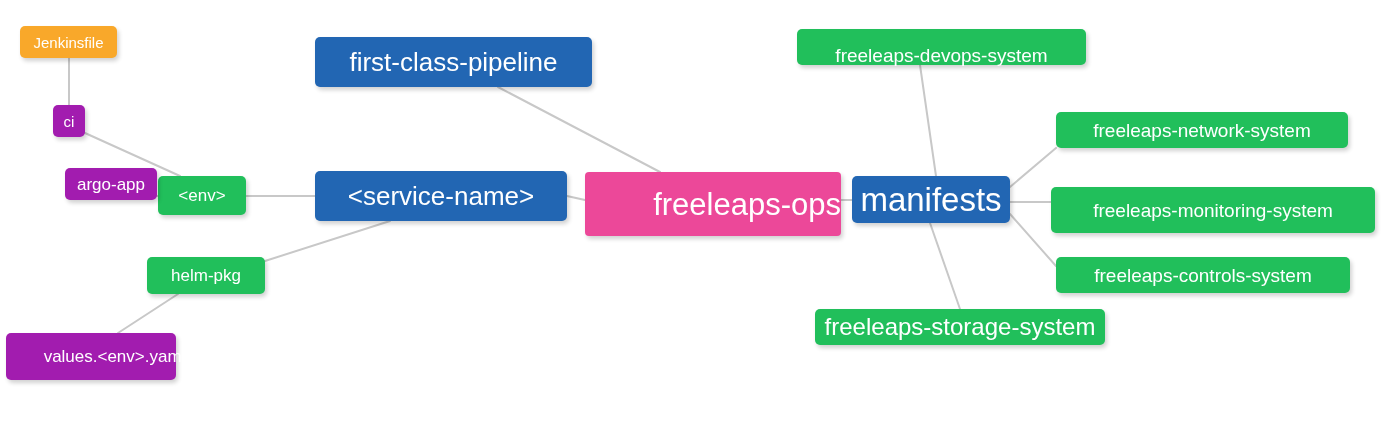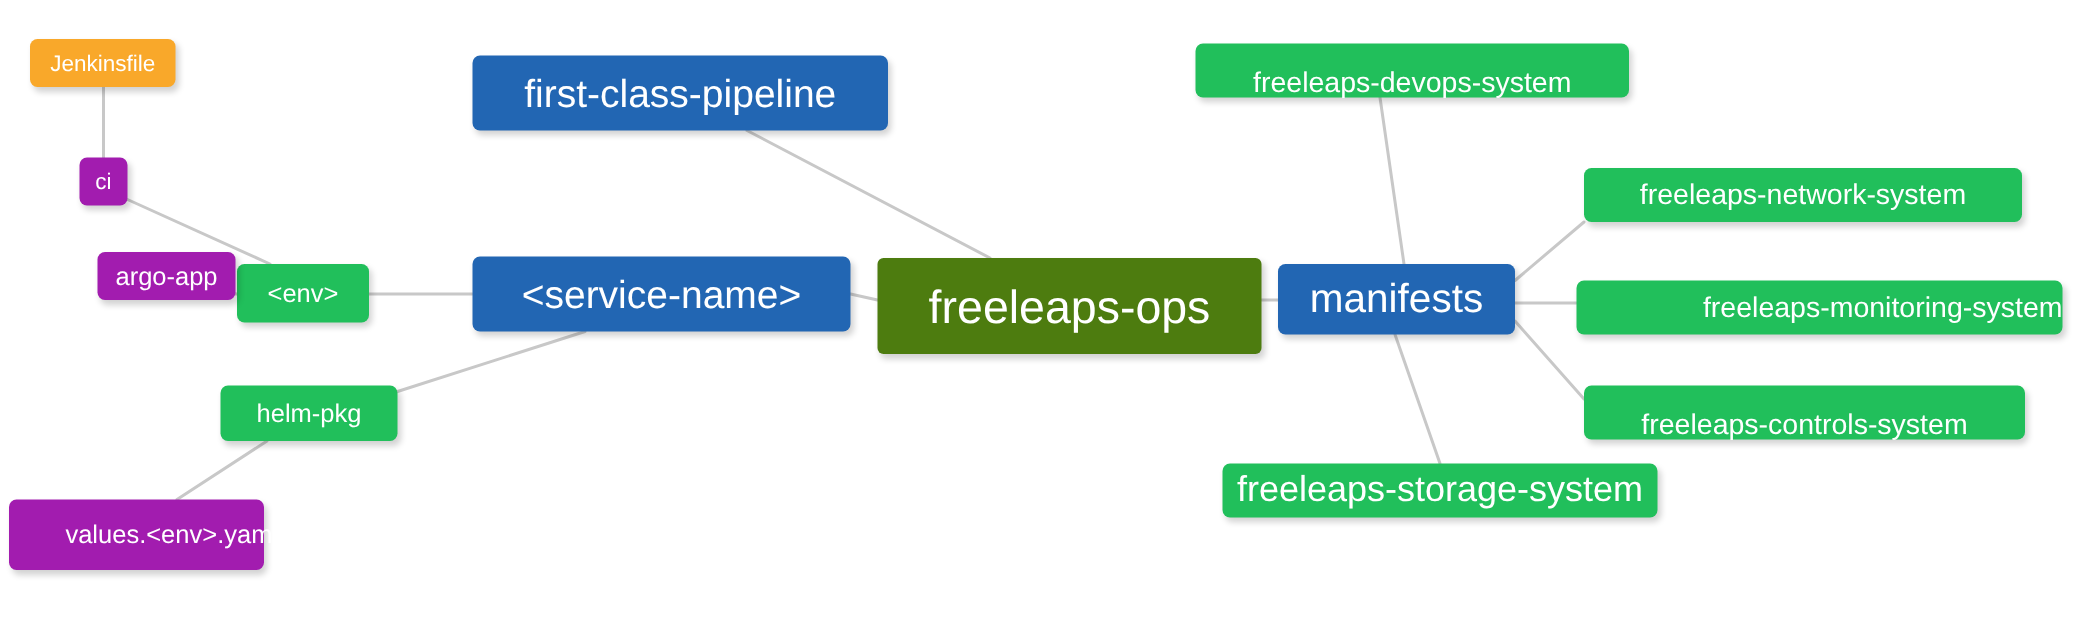--- a/index.html
+++ b/index.html
@@ -33,22 +33,23 @@
     align-items: center;
     justify-content: center;
     border-radius: 5px;
     color: #ffffff;
     white-space: nowrap;
     line-height: 1;
     box-shadow: 2px 3px 4px rgba(0,0,0,0.18);
     user-select: none;
   }
   .mm-node.root {
-    background: #4d7c0f;
+    background: #ec4899;
     border-radius: 4px;
+    justify-content: flex-end;
   }
   .mm-node.blue   { background: #2266b3; }
   .mm-node.green  { background: #21bf5b; }
   .mm-node.orange { background: #f9a82a; }
   .mm-node.red    { background: #a21caf; }
 </style>
 </head>
 <body>
 
 <div id="mindmap-canvas">
@@ -71,39 +72,39 @@
   <div id="node-layer">
       <div class="mm-node root" style="left: 585px; top: 172px; width: 256px; height: 64px; font-size: 31px;">
         <span>freeleaps-ops</span>
       </div>
       <div class="mm-node blue" style="left: 315px; top: 171px; width: 252px; height: 50px; font-size: 26px;">
         <span>&lt;service-name&gt;</span>
       </div>
       <div class="mm-node blue" style="left: 315px; top: 37px; width: 277px; height: 50px; font-size: 26px;">
         <span>first-class-pipeline</span>
       </div>
-      <div class="mm-node blue" style="left: 852px; top: 176px; width: 158px; height: 47px; font-size: 27px;">
+      <div class="mm-node blue" style="left: 852px; top: 176px; width: 158px; height: 47px; font-size: 33px;">
         <span>manifests</span>
       </div>
       <div class="mm-node green" style="left: 158px; top: 176px; width: 88px; height: 39px; font-size: 17px;">
         <span>&lt;env&gt;</span>
       </div>
       <div class="mm-node green" style="left: 147px; top: 257px; width: 118px; height: 37px; font-size: 17px;">
         <span>helm-pkg</span>
       </div>
       <div class="mm-node green" style="left: 797px; top: 29px; width: 289px; height: 36px; font-size: 19px; align-items: flex-end;">
         <span>freeleaps-devops-system</span>
       </div>
       <div class="mm-node green" style="left: 1056px; top: 112px; width: 292px; height: 36px; font-size: 19px;">
         <span>freeleaps-network-system</span>
       </div>
-      <div class="mm-node green" style="left: 1051px; top: 187px; width: 324px; height: 36px; font-size: 19px; justify-content: flex-end;">
+      <div class="mm-node green" style="left: 1051px; top: 187px; width: 324px; height: 46px; font-size: 19px;">
         <span>freeleaps-monitoring-system</span>
       </div>
-      <div class="mm-node green" style="left: 1056px; top: 257px; width: 294px; height: 36px; font-size: 19px; align-items: flex-end;">
+      <div class="mm-node green" style="left: 1056px; top: 257px; width: 294px; height: 36px; font-size: 19px;">
         <span>freeleaps-controls-system</span>
       </div>
       <div class="mm-node green" style="left: 815px; top: 309px; width: 290px; height: 36px; font-size: 24px;">
         <span>freeleaps-storage-system</span>
       </div>
       <div class="mm-node orange" style="left: 20px; top: 26px; width: 97px; height: 32px; font-size: 15px;">
         <span>Jenkinsfile</span>
       </div>
       <div class="mm-node red" style="left: 53px; top: 105px; width: 32px; height: 32px; font-size: 15px;">
         <span>ci</span>

